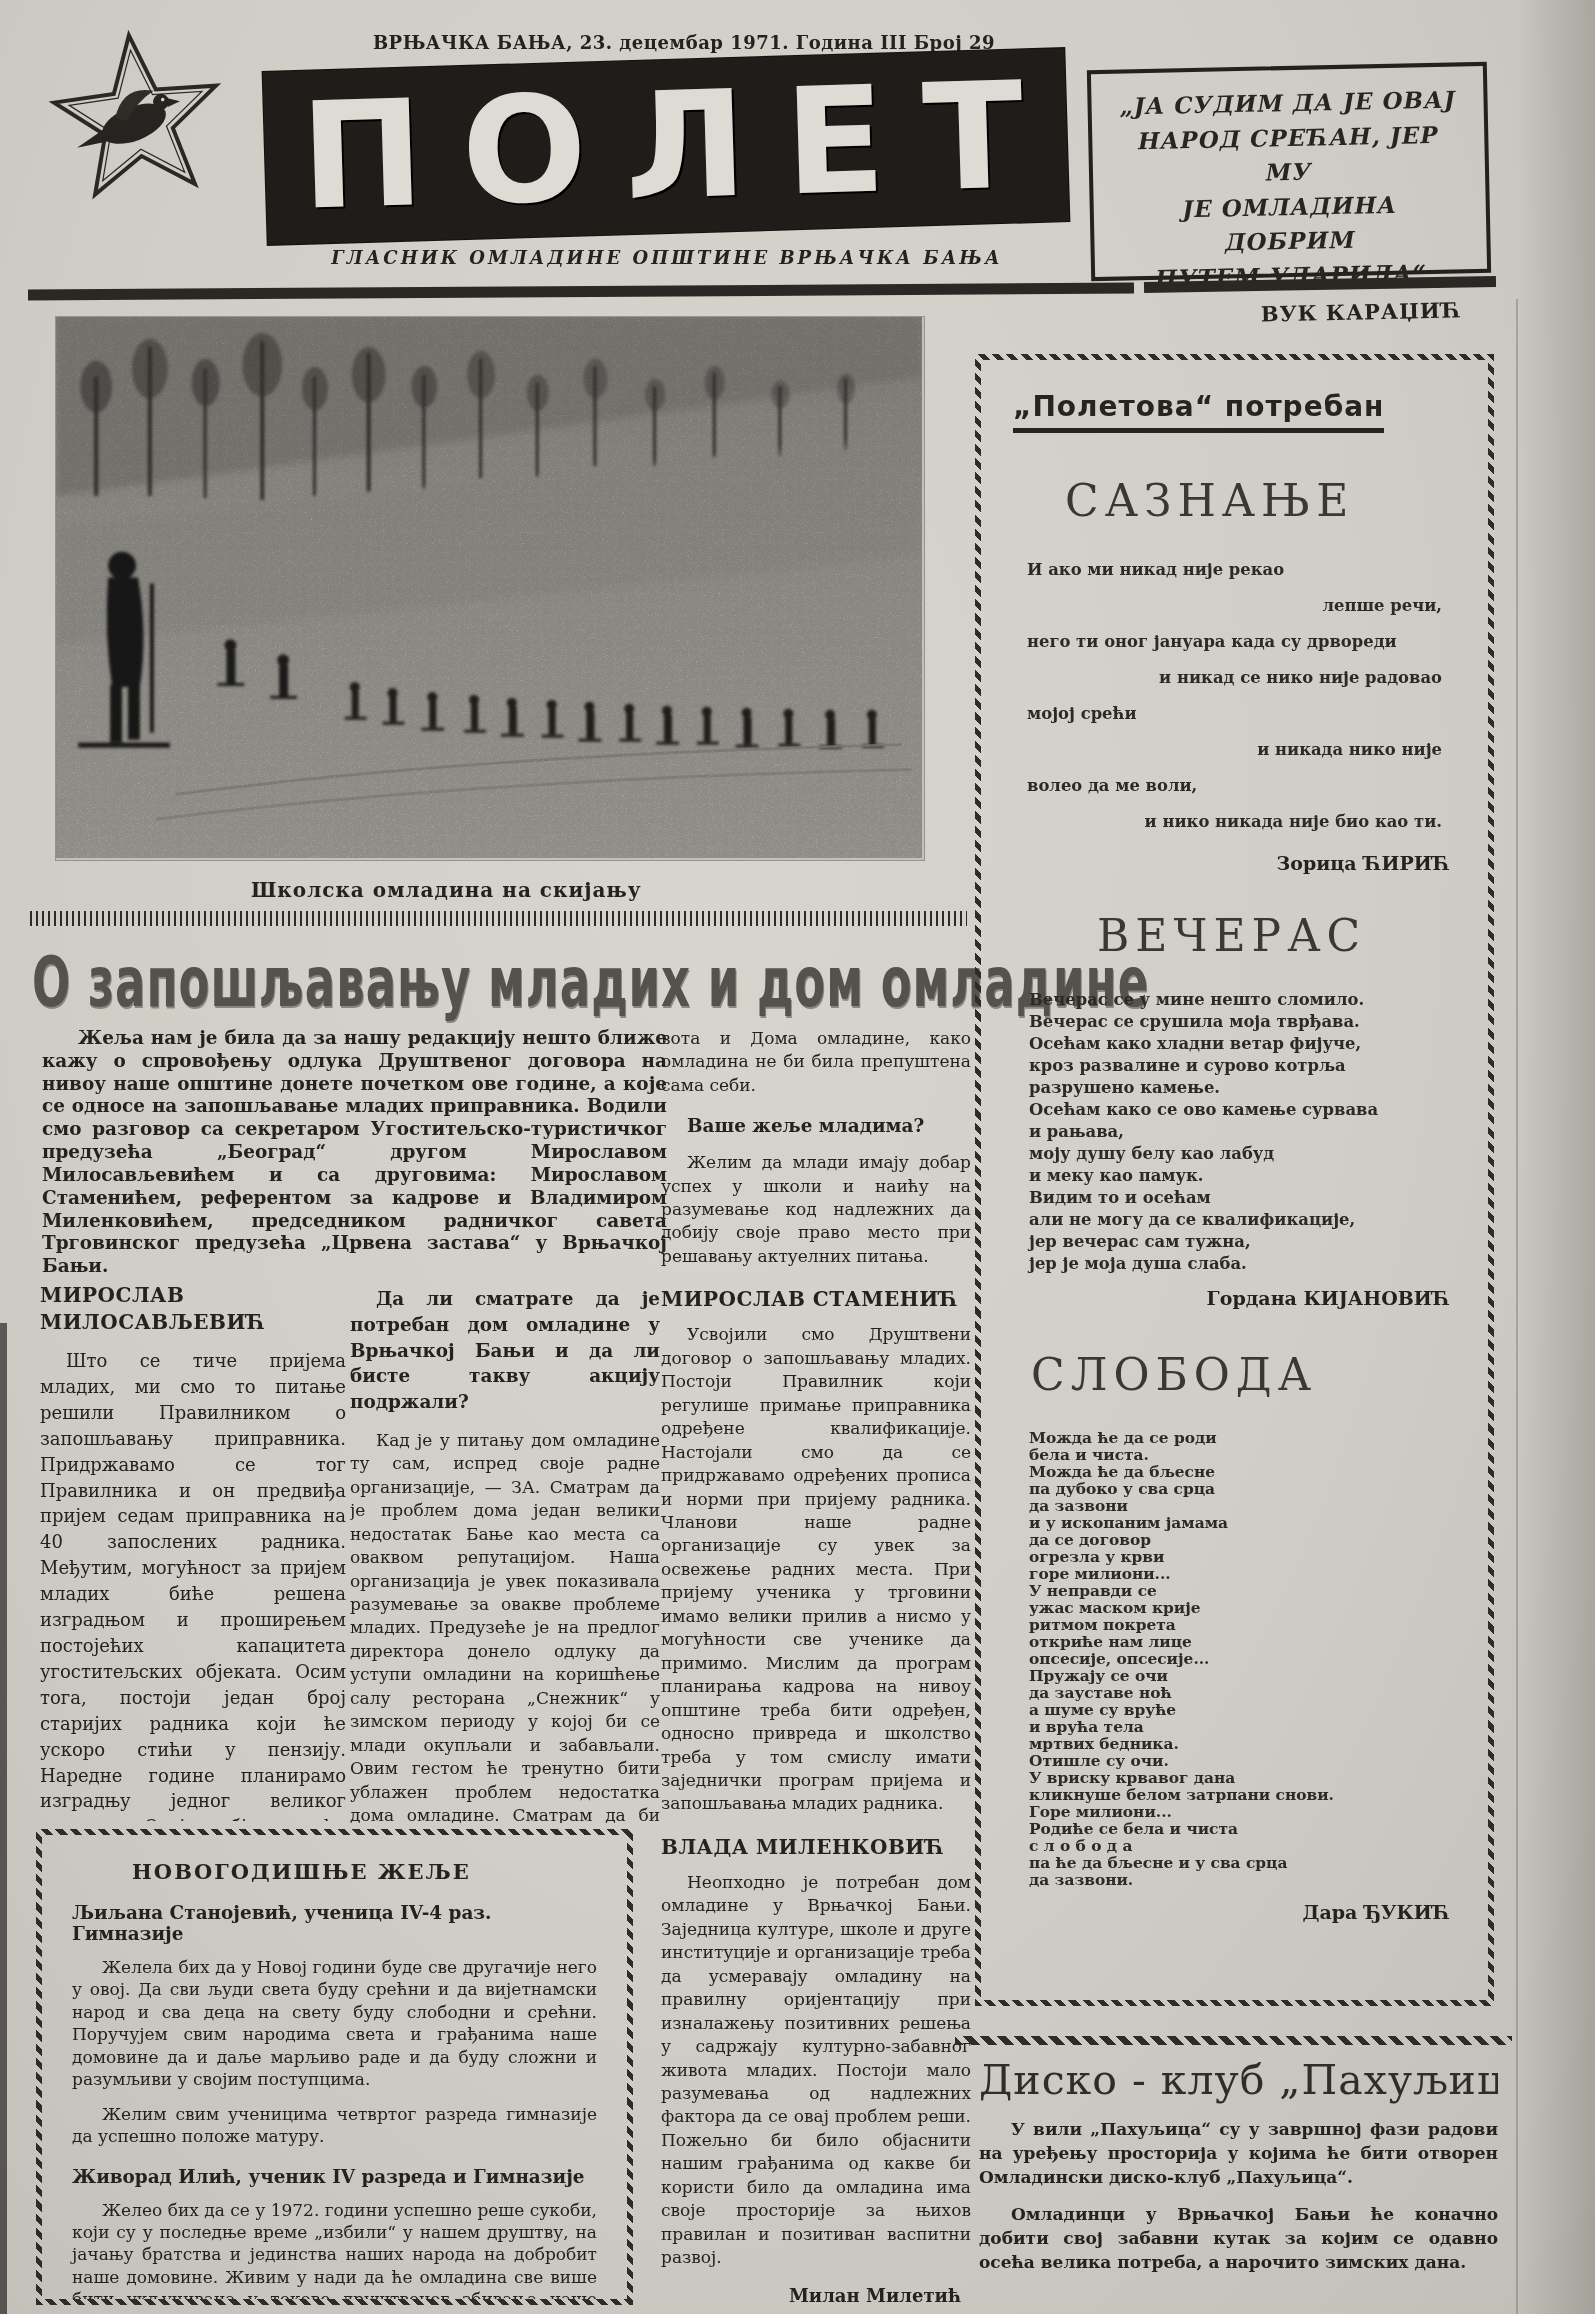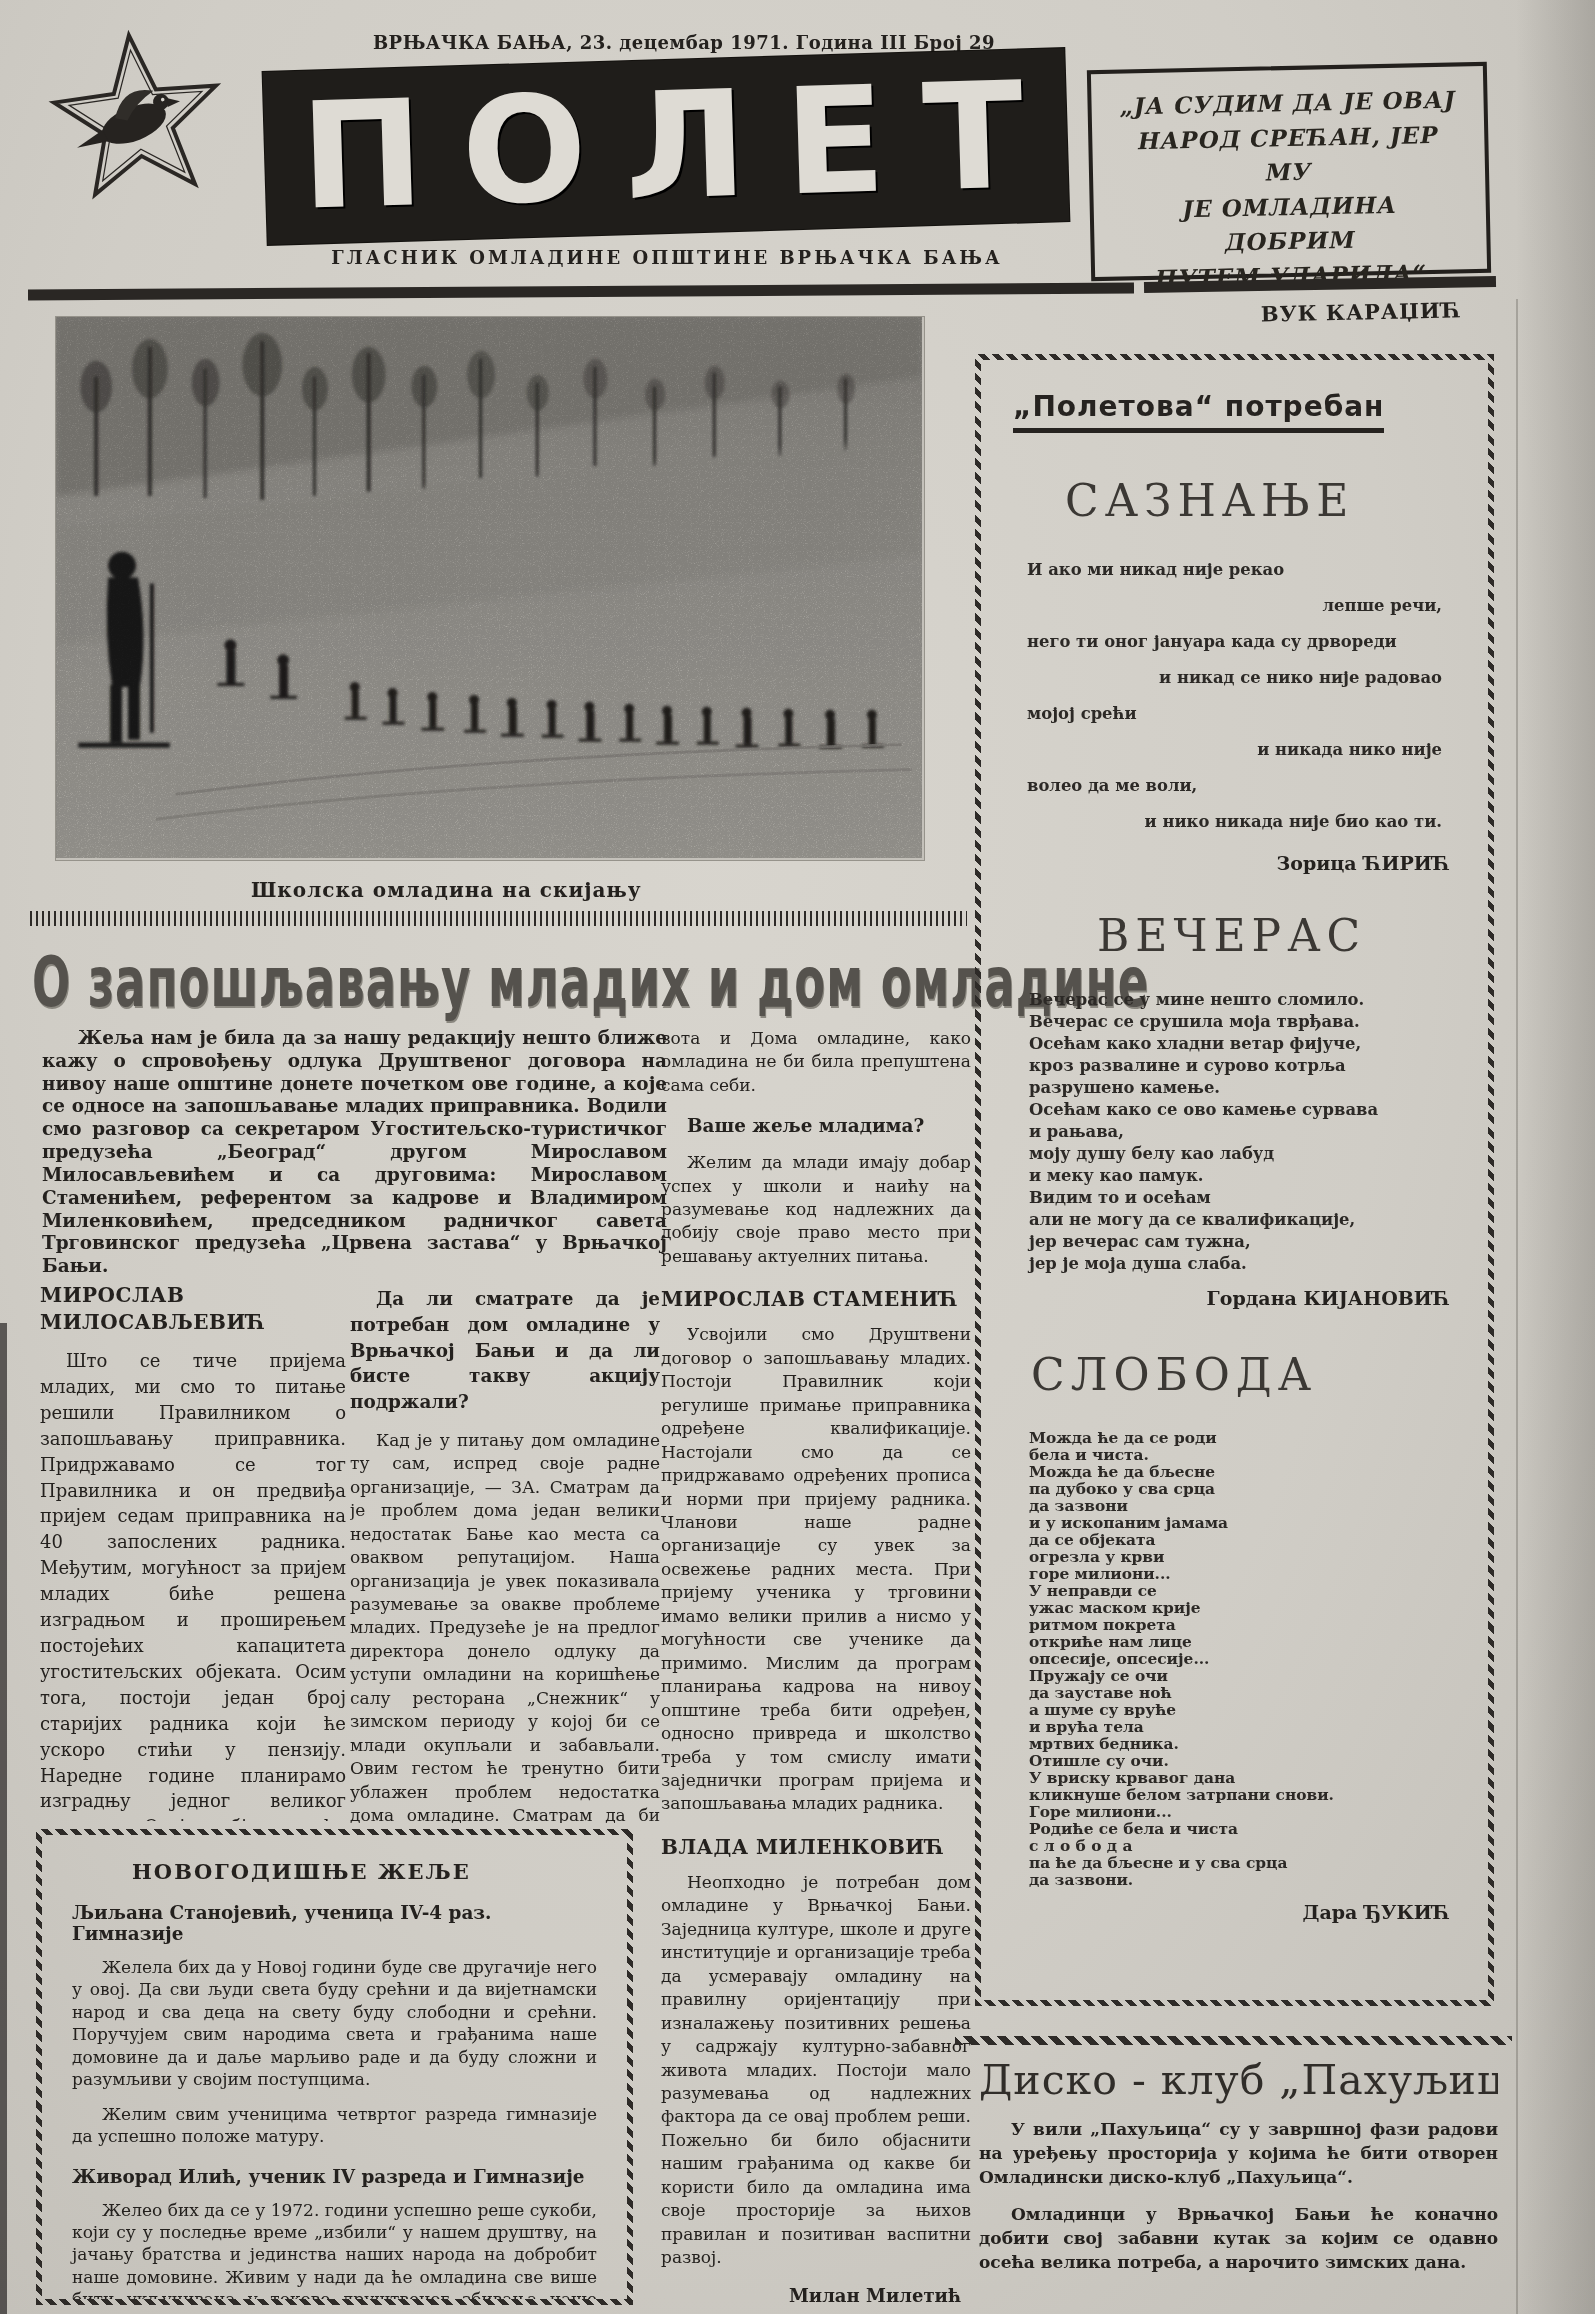--- a/index.html
+++ b/index.html
@@ -13,21 +13,21 @@
   .dateline{position:absolute;left:279px;top:32px;width:716px;text-align:right;
     font-size:18px;font-weight:bold;letter-spacing:0.5px;}
   .mastbox{position:absolute;left:265px;top:60px;width:802px;height:173px;
     background:#1f1d1a;transform:rotate(-1.7deg);
     box-shadow:0 0 0 1px #14120f;}
   .masttitle{width:100%;height:100%;display:flex;align-items:center;justify-content:center;
     font-family:"DejaVu Sans", sans-serif;font-weight:bold;font-size:147px;
     color:#dedbd4;letter-spacing:38px;padding-left:30px;box-sizing:border-box;
     text-shadow:2px 2px 0 #000;}
   .subtitle{position:absolute;left:269px;top:247px;width:796px;text-align:center;
-    font-size:18px;font-weight:bold;letter-spacing:3px;}
+    font-size:18px;font-weight:bold;letter-spacing:3px;font-style:italic;}
   .quotebox{position:absolute;left:1089px;top:66px;width:400px;height:211px;
     border:4px solid #23201d;transform:rotate(-1.2deg);box-sizing:border-box;
     padding:16px 20px 10px 20px;}
   .quotelines{font-style:italic;font-weight:bold;font-size:23px;line-height:1.5;
     text-align:center;letter-spacing:1px;color:#28251f;}
   .quoteauthor{margin-top:8px;text-align:right;font-weight:bold;font-size:21px;
     letter-spacing:1px;padding-right:6px;}
   .bar1{position:absolute;left:28px;top:286px;width:1106px;height:11px;background:#2a2724;transform:rotate(-.35deg);}
   .bar2{position:absolute;left:1144px;top:279px;width:352px;height:11px;background:#2a2724;transform:rotate(-1deg);}
   
@@ -358,21 +358,21 @@
 
     <div class="poem poem-3">
       <div class="poem-title">СЛОБОДА</div>
       <div class="poem-lines">
           <div class="pline">Можда ће да се роди</div>
           <div class="pline">бела и чиста.</div>
           <div class="pline">Можда ће да бљесне</div>
           <div class="pline">па дубоко у сва срца</div>
           <div class="pline">да зазвони</div>
           <div class="pline">и у ископаним јамама</div>
-          <div class="pline">да се објеката</div>
+          <div class="pline">да се договор</div>
           <div class="pline">огрезла у крви</div>
           <div class="pline">горе милиони...</div>
           <div class="pline">У неправди се</div>
           <div class="pline">ужас маском крије</div>
           <div class="pline">ритмом покрета</div>
           <div class="pline">откриће нам лице</div>
           <div class="pline">опсесије, опсесије...</div>
           <div class="pline">Пружају се очи</div>
           <div class="pline">да зауставе ноћ</div>
           <div class="pline">а шуме су вруће</div>

